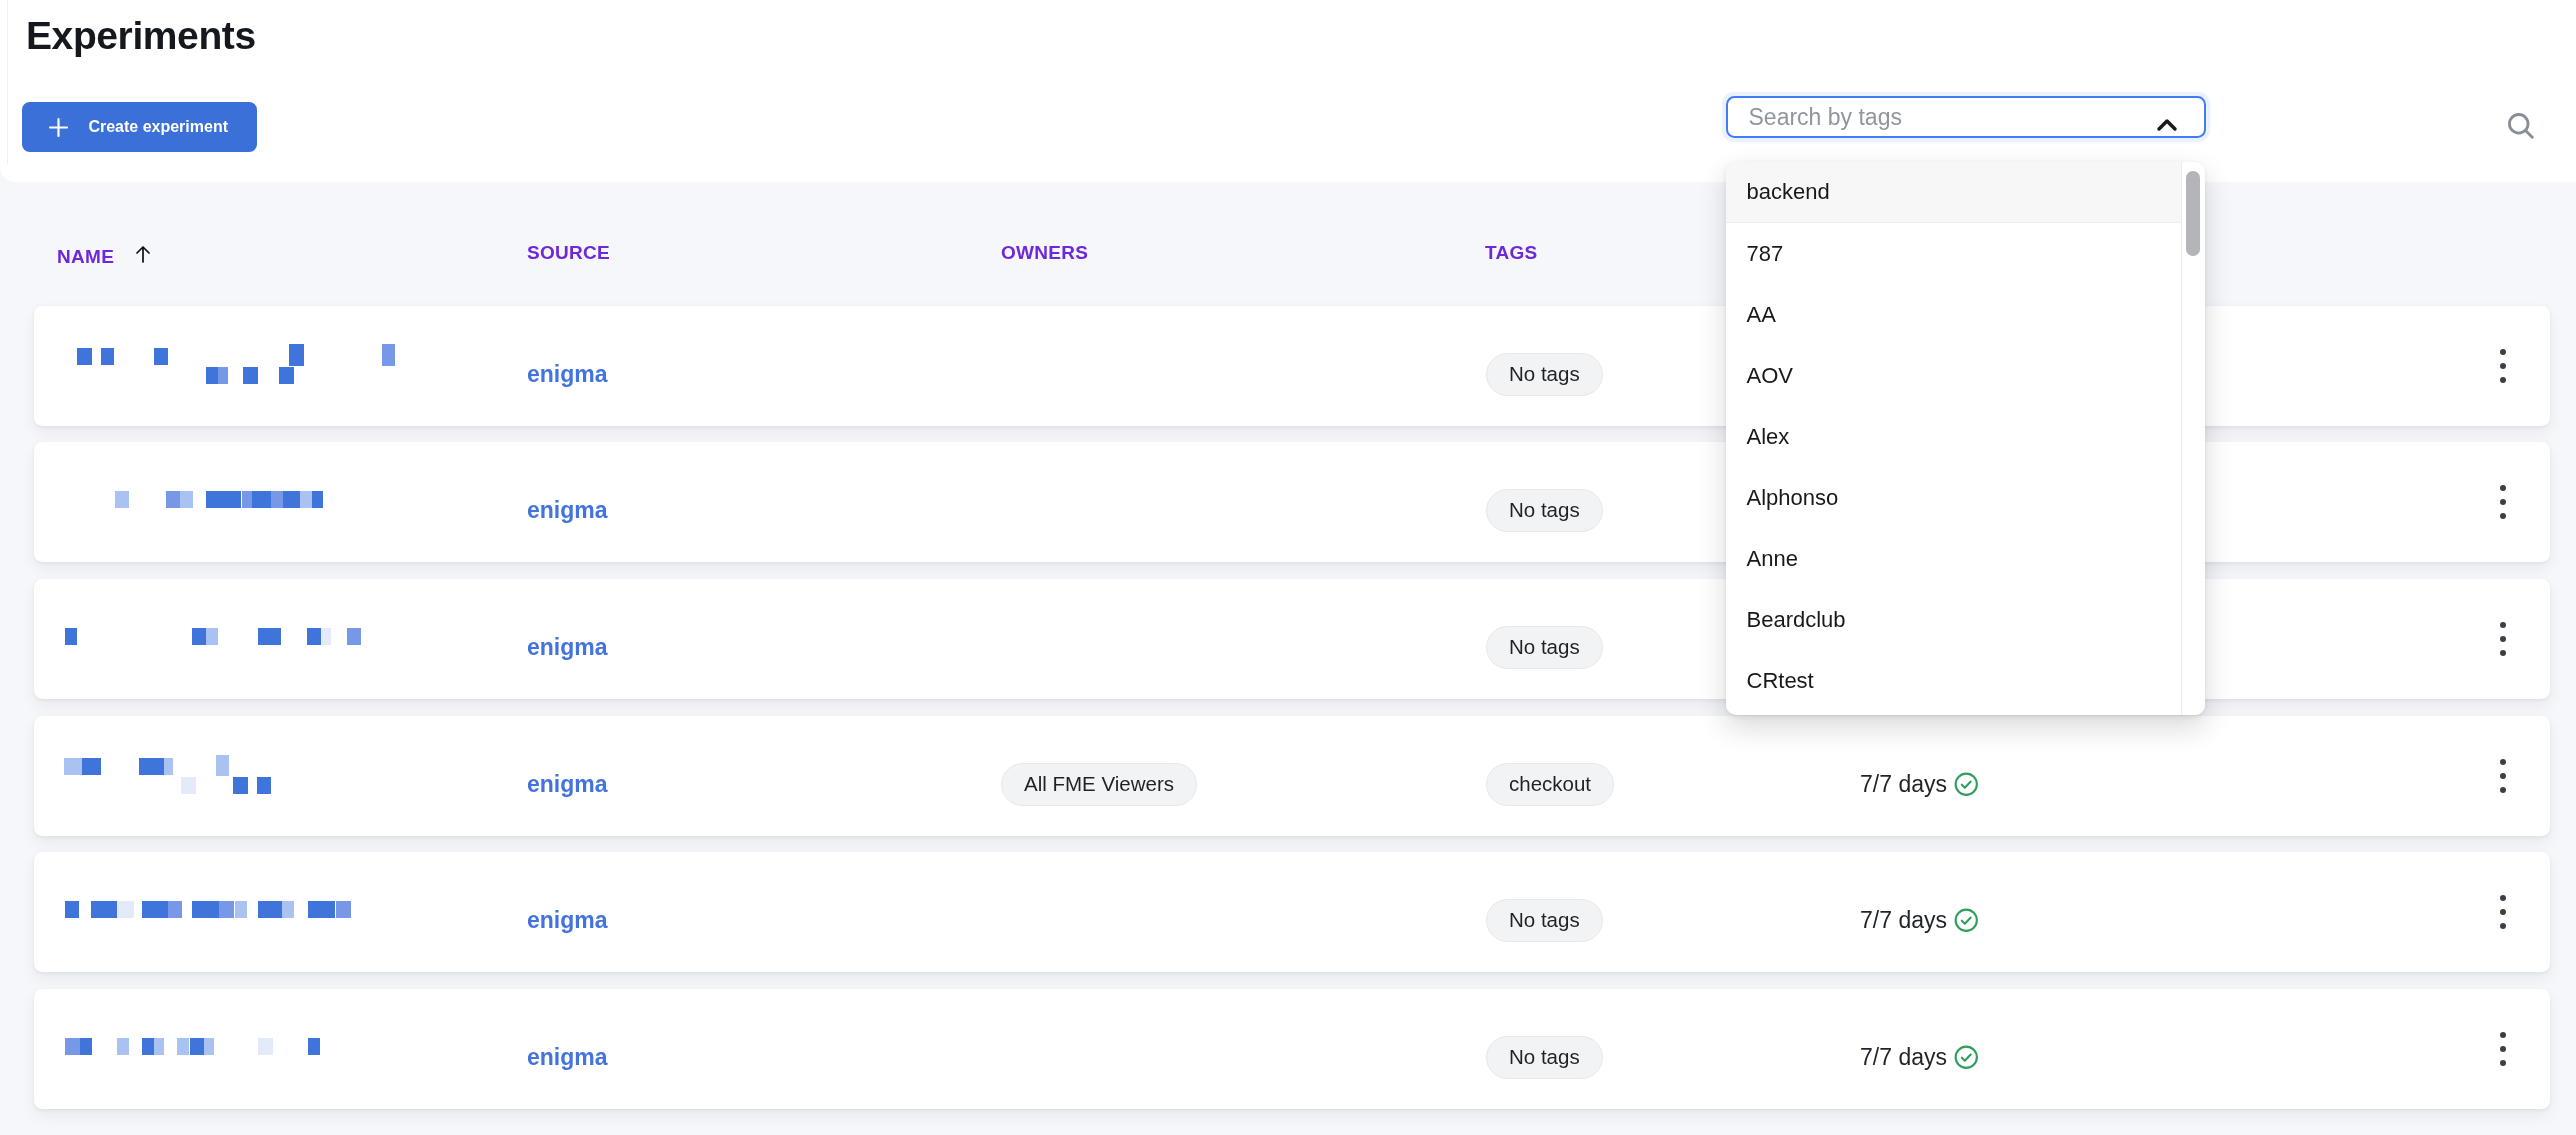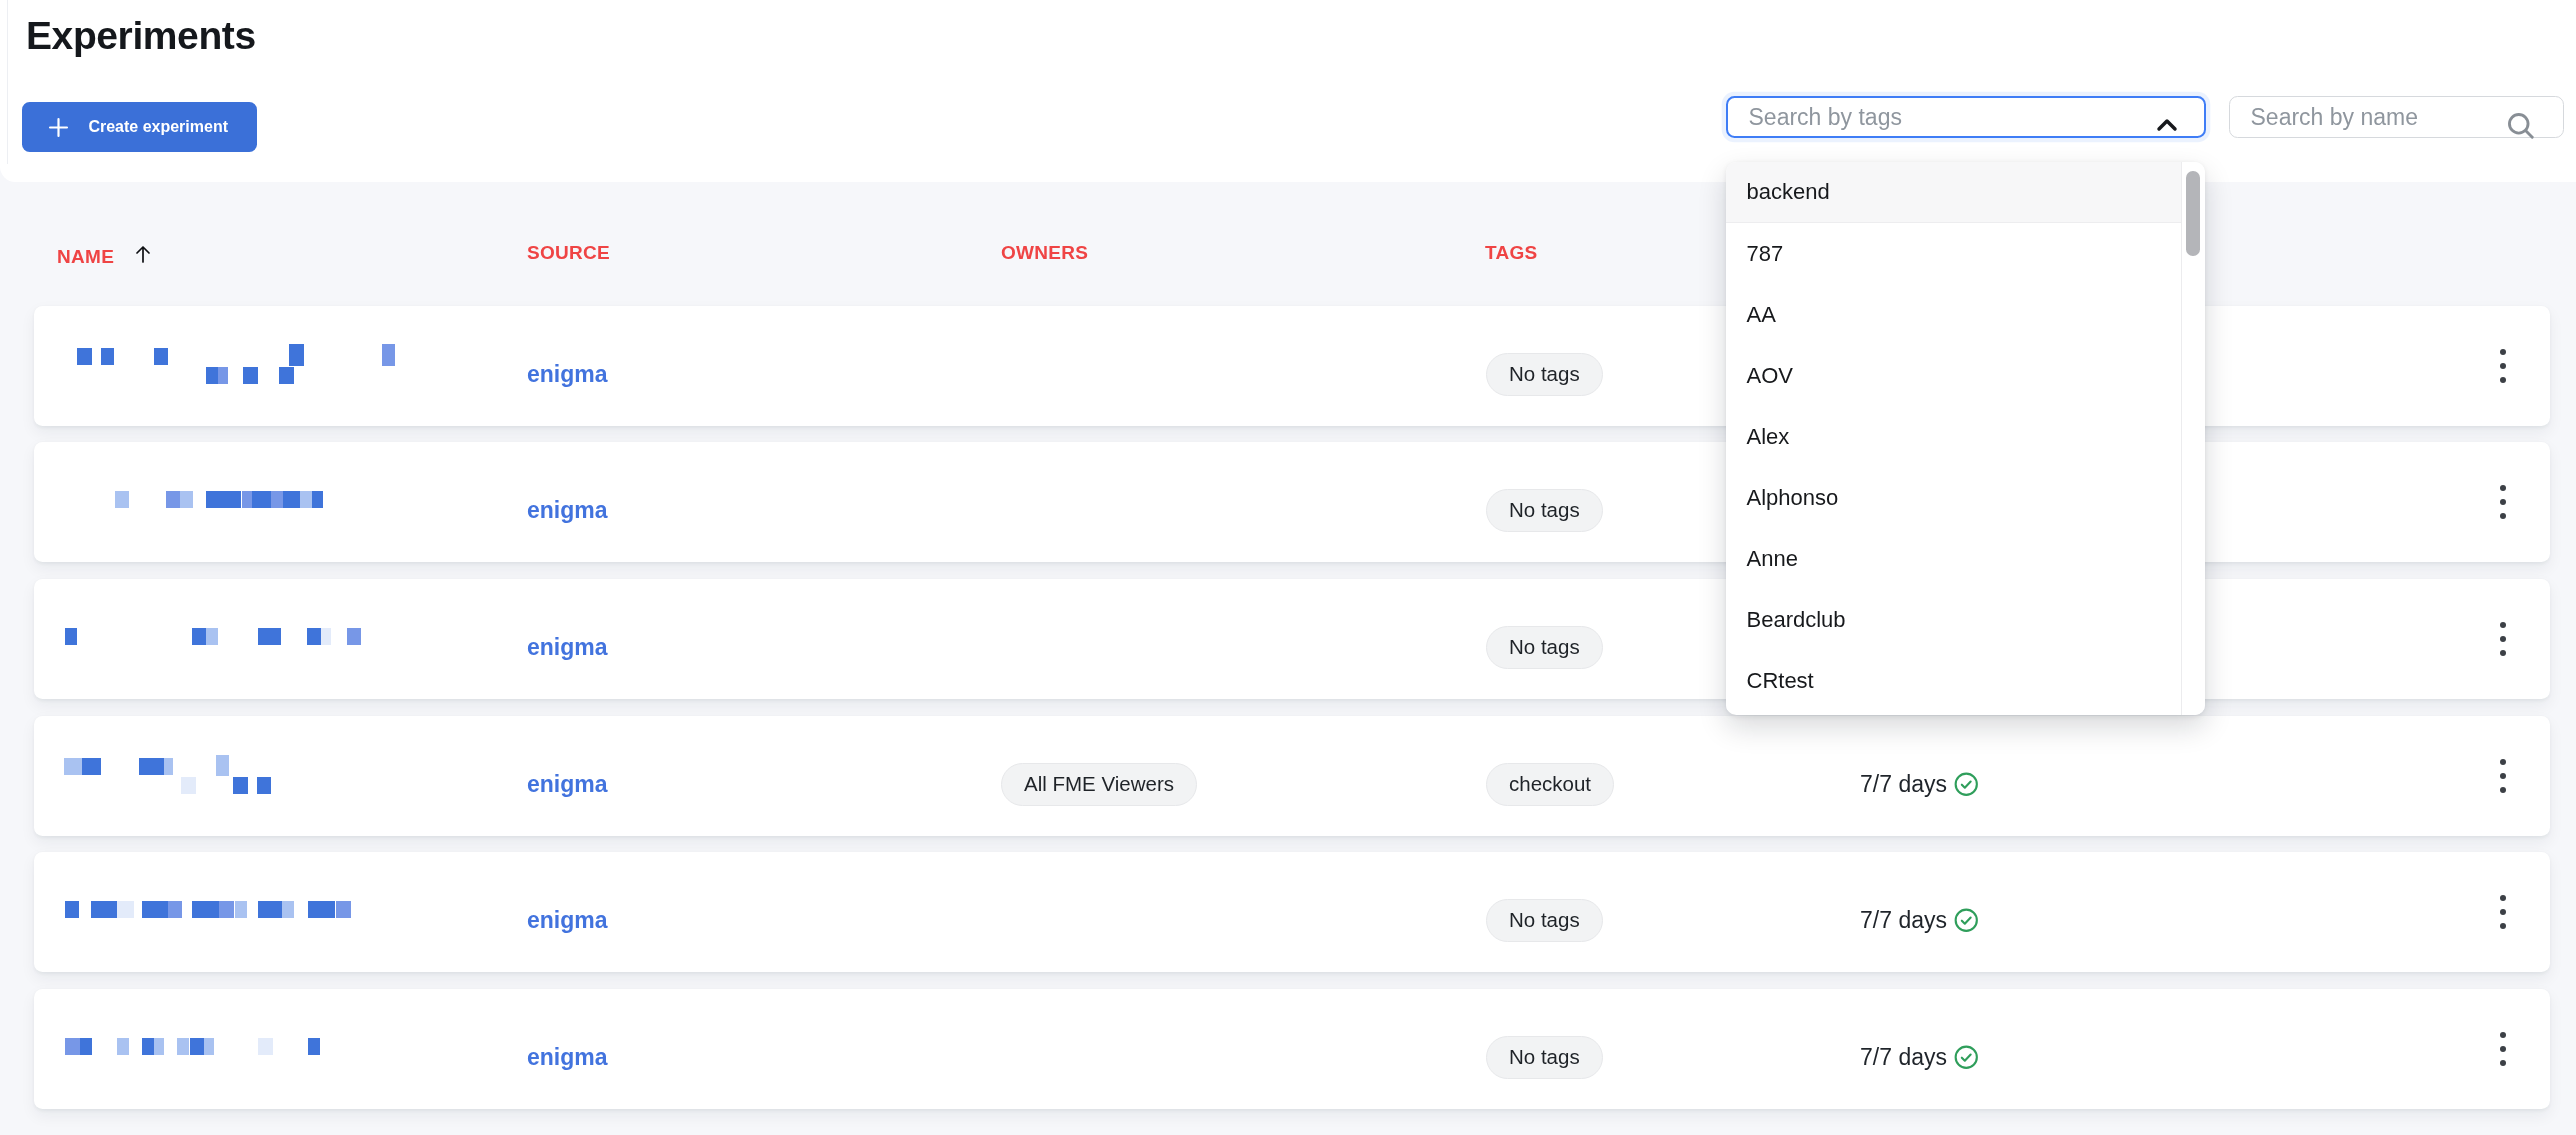--- a/index.html
+++ b/index.html
@@ -40,21 +40,21 @@
   .tags-input {
     left:1726px; width:480px; border:2.6px solid #3f7df6;
     box-shadow:0 0 0 4.3px rgba(63,125,246,0.10);
   }
   .name-input { left:2229px; width:335px; border:1.7px solid #d6d9dd; }
   .chevron-wrap { position:absolute; left:2151px; top:109px; z-index:6; pointer-events:none; }
   .magnifier-wrap { position:absolute; left:2503px; top:108px; z-index:6; pointer-events:none; }
   
   .table-head { position:absolute; left:0; top:242px; width:2576px; height:26px; }
   .col-h {
-    position:absolute; top:0; font-size:19px; font-weight:700; color:#ef4444;
+    position:absolute; top:0; font-size:19px; font-weight:700; color:#6d28d9;
     letter-spacing:0.3px; display:flex; align-items:center; gap:17px; cursor:pointer;
   }
   .col-name { left:57px; }
   .col-source { left:527px;justify-content:flex-end; }
   .col-owners { left:1001px; }
   .col-tags { left:1485px; }
   
   .row-card {
     position:absolute; left:34px; width:2516px; height:120px;
     background:#ffffff; border-radius:8.5px;
@@ -119,21 +119,20 @@
       <span>Create experiment</span>
     </button>
 
     <input class="search-input tags-input" placeholder="Search by tags" style="">
     <span class="chevron-wrap">
       <svg width="32" height="32" viewBox="0 0 24 24" fill="none" stroke="#17191c" stroke-width="2.6" stroke-linecap="round" stroke-linejoin="round">
           <path d="M6 15l6-6 6 6"></path>
         </svg>
     </span>
 
-    <input class="search-input name-input" placeholder="Search by name" style="">
     <span class="magnifier-wrap">
       <svg width="36" height="36" viewBox="0 0 24 24" fill="none" stroke="#888e95" stroke-width="1.9" stroke-linecap="round">
           <circle cx="10.5" cy="10.5" r="6.2"></circle>
           <path d="M15.2 15.2l4.3 4.3"></path>
         </svg>
     </span>
   </div>
 
   <div class="table-head">
     <div class="col-h col-name">

